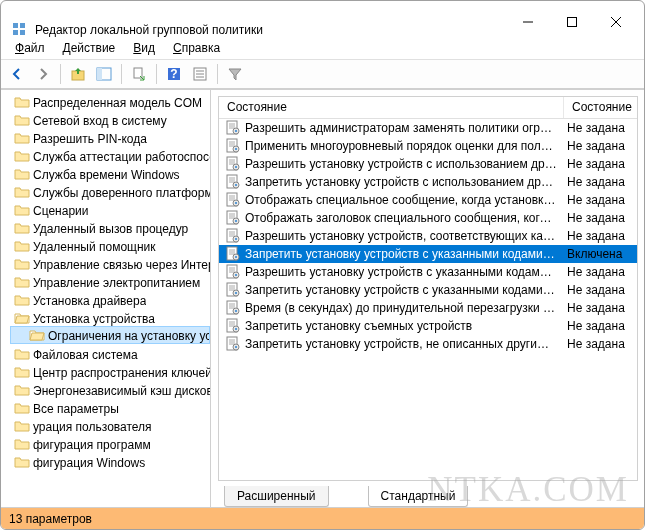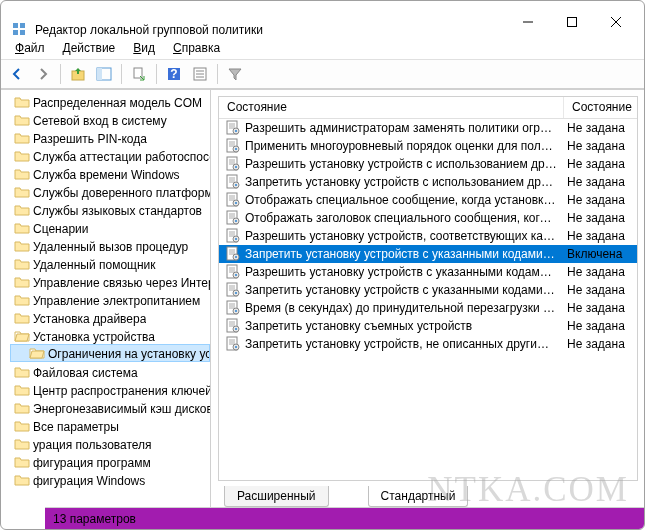--- a/index.html
+++ b/index.html
@@ -38,21 +38,21 @@
 .list-row .ricon { width: 16px; height: 16px; margin: 0 4px 0 6px; flex-shrink: 0; }
 .list-row .rtext { flex: 1; white-space: nowrap; overflow: hidden; text-overflow: ellipsis; padding-right: 6px; }
 .list-row .rstate { width: 74px; padding-left: 4px; white-space: nowrap; }
 .list-row.selected { background: #0078d4; color: #fff; }
 .list-row.selected .rstate { color: #000000; }
 
 .tabs { height: 26px; display: flex; align-items: flex-end; padding-left: 6px; margin: 0 6px; gap: 40px; }
 .tab { padding: 3px 12px; border: 1px solid #c0c0c0; border-top: none; font-size: 12px; margin-right: -1px; background: #f4f4f4; border-radius: 0 0 3px 3px; }
 .tab.active { background: #fff; }
 
-.statusbar { height: 22px; border-top: 1px solid #d0d0d0; padding: 4px 8px; font-size: 12px; display: flex; align-items: center; background: #a21caf; margin-left: 44px; }
+.statusbar { height: 22px; border-top: 1px solid #d0d0d0; padding: 4px 8px; font-size: 12px; display: flex; align-items: center; background: #fdba74; }
 
 .watermark { position: absolute; right: 16px; bottom: 20px; font-size: 35px; color: rgba(170,170,170,0.45); font-family: Georgia, serif; letter-spacing: 2px; pointer-events: none; }
 
 ::-webkit-scrollbar { width: 16px; }
 ::-webkit-scrollbar-track { background: #f0f0f0; }
 ::-webkit-scrollbar-thumb { background: #c2c2c2; border: 3px solid #f0f0f0; border-radius: 8px; }
 </style>
 </head>
 <body>
 
@@ -180,26 +180,20 @@
       <div class="tree-row">
         <span class="folder-icon"><svg width="16" height="16">
             <path d="M1 4 h5 l1 2 h8 v7 H1 Z" fill="#ffe9a8" stroke="#d8b860"></path>
           </svg></span>
         <span class="label">Службы доверенного платформенного модуля</span>
       </div>
       <div class="tree-row">
         <span class="folder-icon"><svg width="16" height="16">
             <path d="M1 4 h5 l1 2 h8 v7 H1 Z" fill="#ffe9a8" stroke="#d8b860"></path>
           </svg></span>
-        <span class="label">Службы языковых стандартов</span>
-      </div>
-      <div class="tree-row">
-        <span class="folder-icon"><svg width="16" height="16">
-            <path d="M1 4 h5 l1 2 h8 v7 H1 Z" fill="#ffe9a8" stroke="#d8b860"></path>
-          </svg></span>
         <span class="label">Сценарии</span>
       </div>
       <div class="tree-row">
         <span class="folder-icon"><svg width="16" height="16">
             <path d="M1 4 h5 l1 2 h8 v7 H1 Z" fill="#ffe9a8" stroke="#d8b860"></path>
           </svg></span>
         <span class="label">Удаленный вызов процедур</span>
       </div>
       <div class="tree-row">
         <span class="folder-icon"><svg width="16" height="16">

